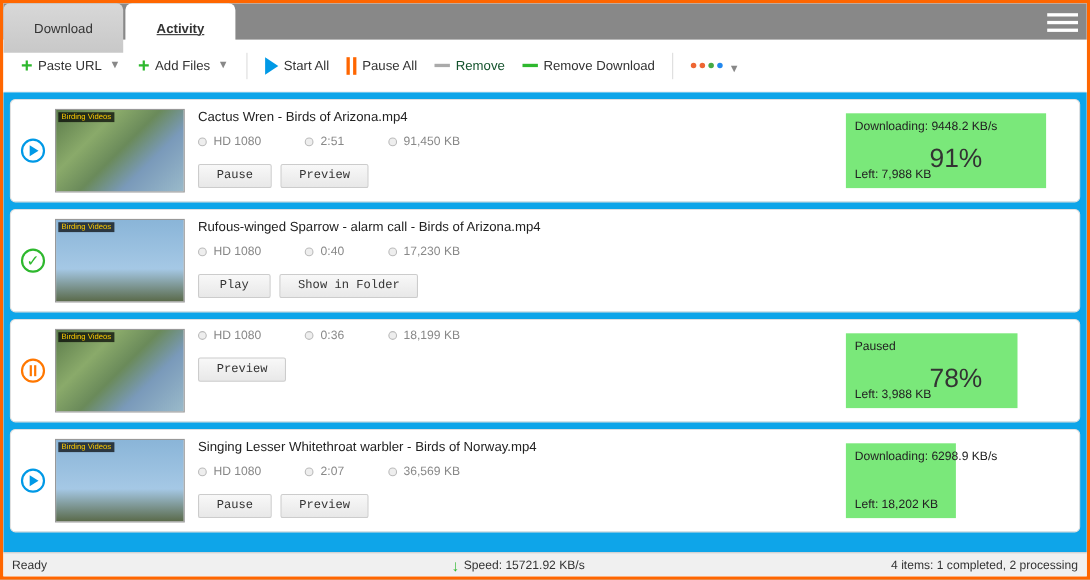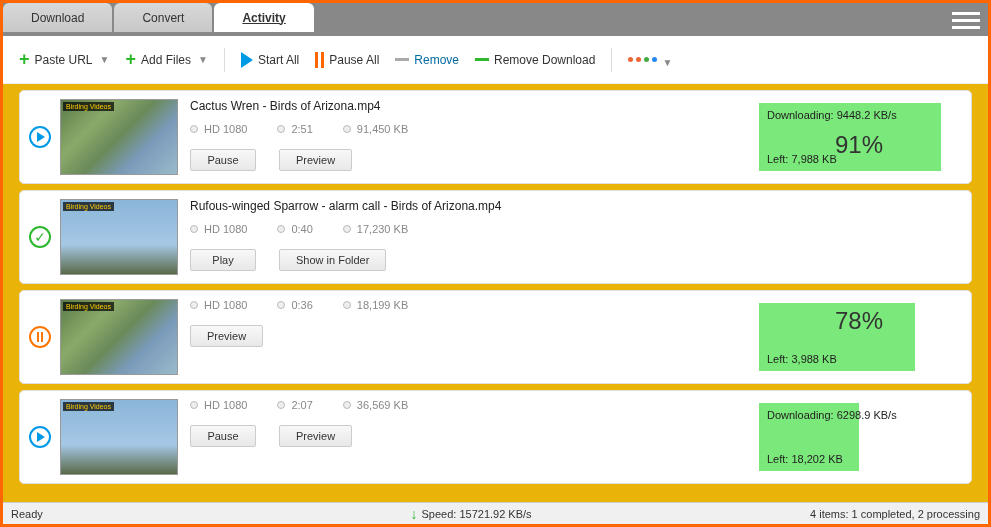--- a/index.html
+++ b/index.html
@@ -1,71 +1,70 @@
 <!DOCTYPE html>
 <html><head>
 <meta charset="utf-8">
 <style>
 * { margin: 0; padding: 0; box-sizing: border-box; }
 body { font-family: Arial, sans-serif; font-size: 12px; background: #fff; width: 991px; height: 527px; overflow: hidden; border: 3px solid #ff6600; display: flex; flex-direction: column; }
 .header-bar { background: #888; height: 33px; display: flex; position: relative; }
-.tab { height: 29px; padding: 0 28px; display: flex; align-items: center; font-size: 12px; color: #333; background: #d0d0d0; border-radius: 6px 6px 0 0; margin-right: 2px; cursor: pointer; position: relative; }
+.tab { height: 45px; padding: 0 28px; display: flex; align-items: center; font-size: 12px; color: #333; background: #d0d0d0; border-radius: 6px 6px 0 0; margin-right: 2px; cursor: pointer; position: relative; }
 .tab.inactive { background: linear-gradient(#d8d8d8, #c8c8c8); }
 .tab.active { background: #fff; font-weight: bold; text-decoration: underline; }
 .tab.active::before { content: ''; position: absolute; top: -3px; left: 0; right: 0; height: 3px; background: #ff6600; }
 .hamburger { position: absolute; right: 8px; top: 3px; width: 28px; height: 28px; display: flex; flex-direction: column; justify-content: center; gap: 4px; cursor: pointer; }
 .hamburger span { height: 3px; background: #fff; }
 .toolbar { background: #fff; height: 48px; display: flex; align-items: center; padding: 0 10px; gap: 4px; border-bottom: 1px solid #eee; }
 .tb-btn { display: flex; align-items: center; gap: 5px; padding: 4px 6px; cursor: pointer; font-size: 12px; color: #333; }
 .tb-sep { width: 1px; height: 24px; background: #ddd; margin: 0 6px; }
 .tb-dropdown { margin-left: 2px; color: #888; font-size: 10px; }
 .icon-plus { color: #2eb82e; font-size: 18px; font-weight: bold; }
 .icon-play-tb { width: 0; height: 0; border-left: 12px solid #0099e6; border-top: 8px solid transparent; border-bottom: 8px solid transparent; }
 .icon-pause-tb { display: flex; gap: 3px; }
 .icon-pause-tb span { width: 3px; height: 16px; background: #ff6600; }
 .icon-minus { width: 14px; height: 3px; background: #aaa; }
 .icon-minus-green { width: 14px; height: 3px; background: #2eb82e; }
-.disabled { color: #0369a1; text-align: right; }
+.disabled { color: #14532d; text-align: right; }
 .dots { display: flex; gap: 3px; align-items: center; }
 .dots span { width: 5px; height: 5px; border-radius: 50%; }
-.content { flex: 1; overflow-y: auto; background: #eab308; padding: 0 16px; }
+.content { flex: 1; overflow-y: auto; background: #0ea5e9; padding: 0 6px; }
 .item { display: flex; background: #fff; border: 1px solid #e0e0e0; border-radius: 5px; margin: 6px 0; min-height: 92px; }
 .item-icon { width: 40px; display: flex; align-items: center; justify-content: center; }
 .play-circle { width: 22px; height: 22px; border: 2px solid #0099e6; border-radius: 50%; display: flex; align-items: center; justify-content: center; }
 .play-circle::after { content: ''; width: 0; height: 0; border-left: 8px solid #0099e6; border-top: 5px solid transparent; border-bottom: 5px solid transparent; margin-left: 2px; }
 .check-circle { width: 22px; height: 22px; border: 2px solid #2eb82e; border-radius: 50%; display: flex; align-items: center; justify-content: center; color: #2eb82e; font-size: 14px; }
 .pause-circle { width: 22px; height: 22px; border: 2px solid #ff7700; border-radius: 50%; display: flex; align-items: center; justify-content: center; gap: 2px; }
 .pause-circle span { width: 2px; height: 10px; background: #ff7700; }
 .thumb { width: 118px; height: 76px; margin: 8px 0; background: linear-gradient(135deg, #5a7a4a 0%, #8aaa6a 30%, #6a8a5a 50%, #7a9aba 70%, #9abaca 100%); position: relative; border: 1px solid #999; overflow: hidden; }
 .thumb-sky { background: linear-gradient(#8ab5d8 0%, #a5c8e5 60%, #5a6a4a 100%); }
 .thumb-label { position: absolute; top: 2px; left: 2px; background: rgba(0,0,0,0.7); color: #fc0; font-size: 7px; padding: 1px 3px; }
 .item-info { flex: 1; padding: 8px 12px; }
 .item-title { font-size: 12px; color: #222; margin-bottom: 10px; }
-.item-meta { display: flex; gap: 30px; margin-bottom: 14px; }
+.item-meta { display: flex; gap: 40px; margin-bottom: 14px; }
 .meta-item { display: flex; align-items: center; gap: 6px; color: #888; font-size: 11px; }
 .dot { width: 8px; height: 8px; border-radius: 50%; border: 1px solid #bbb; background: #eee; }
-.item-actions { display: flex; gap: 23px; }
+.item-actions { display: flex; gap: 8px; font-family: Liberation Mono, monospace; }
 .action-btn { padding: 4px 16px; background: linear-gradient(#f8f8f8, #e8e8e8); border: 1px solid #ccc; border-radius: 2px; font-size: 11px; color: #333; cursor: pointer; min-width: 66px; text-align: center; }
 .item-status { width: 200px; position: relative; font-size: 11px; margin: 12px; }
 .progress-fill { position: absolute; top: 0; left: 0; bottom: 0; background: #7ae87a; }
 .status-text { position: relative; padding: 6px 8px; color: #222; font-size: 11px; }
 .percent { position: relative; text-align: center; font-size: 24px; color: #333; padding: 4px 0; }
 .left-text { position: absolute; bottom: 6px; left: 8px; color: #222; font-size: 11px; }
 .statusbar { height: 22px; background: #f0f0f0; border-top: 1px solid #ccc; display: flex; align-items: center; padding: 0 8px; font-size: 11px; color: #333; }
 .sb-left { flex: 1; }
 .sb-mid { flex: 1; display: flex; align-items: center; gap: 4px; }
 .sb-right { }
 .dl-arrow { color: #2eb82e; font-size: 14px; }
 </style>
 </head>
 <body>
 
 <div class="header-bar">
   <div class="tab inactive">Download</div>
-  <div class="tab inactive">Convert</div>
   <div class="tab active">Activity</div>
   <div class="hamburger">
       <span></span>
       <span></span>
       <span></span>
     </div>
 </div>
 
 <div class="toolbar">
   <div class="tb-btn">
@@ -170,32 +169,34 @@
         <div class="meta-item"><span class="dot"></span>HD 1080</div>
         <div class="meta-item"><span class="dot"></span>0:36</div>
         <div class="meta-item"><span class="dot"></span>18,199 KB</div>
       </div>
       <div class="item-actions">
           <div class="action-btn">Preview</div>
         </div>
     </div>
     <div class="item-status">
         <div class="progress-fill" style="width:78%"></div>
+       <div class="status-text">Paused</div>
        <div class="percent">78%</div>
        <div class="left-text">Left: 3,988 KB</div>
       </div>
   </div>
     <div class="item">
     <div class="item-icon">
         <div class="play-circle"></div>
       </div>
     <div class="thumb thumb-sky">
       <div class="thumb-label">Birding Videos</div>
     </div>
     <div class="item-info">
+      <div class="item-title">Singing Lesser Whitethroat warbler - Birds of Norway.mp4</div>
       <div class="item-meta">
         <div class="meta-item"><span class="dot"></span>HD 1080</div>
         <div class="meta-item"><span class="dot"></span>2:07</div>
         <div class="meta-item"><span class="dot"></span>36,569 KB</div>
       </div>
       <div class="item-actions">
           <div class="action-btn">Pause</div>
           <div class="action-btn">Preview</div>
         </div>
     </div>

